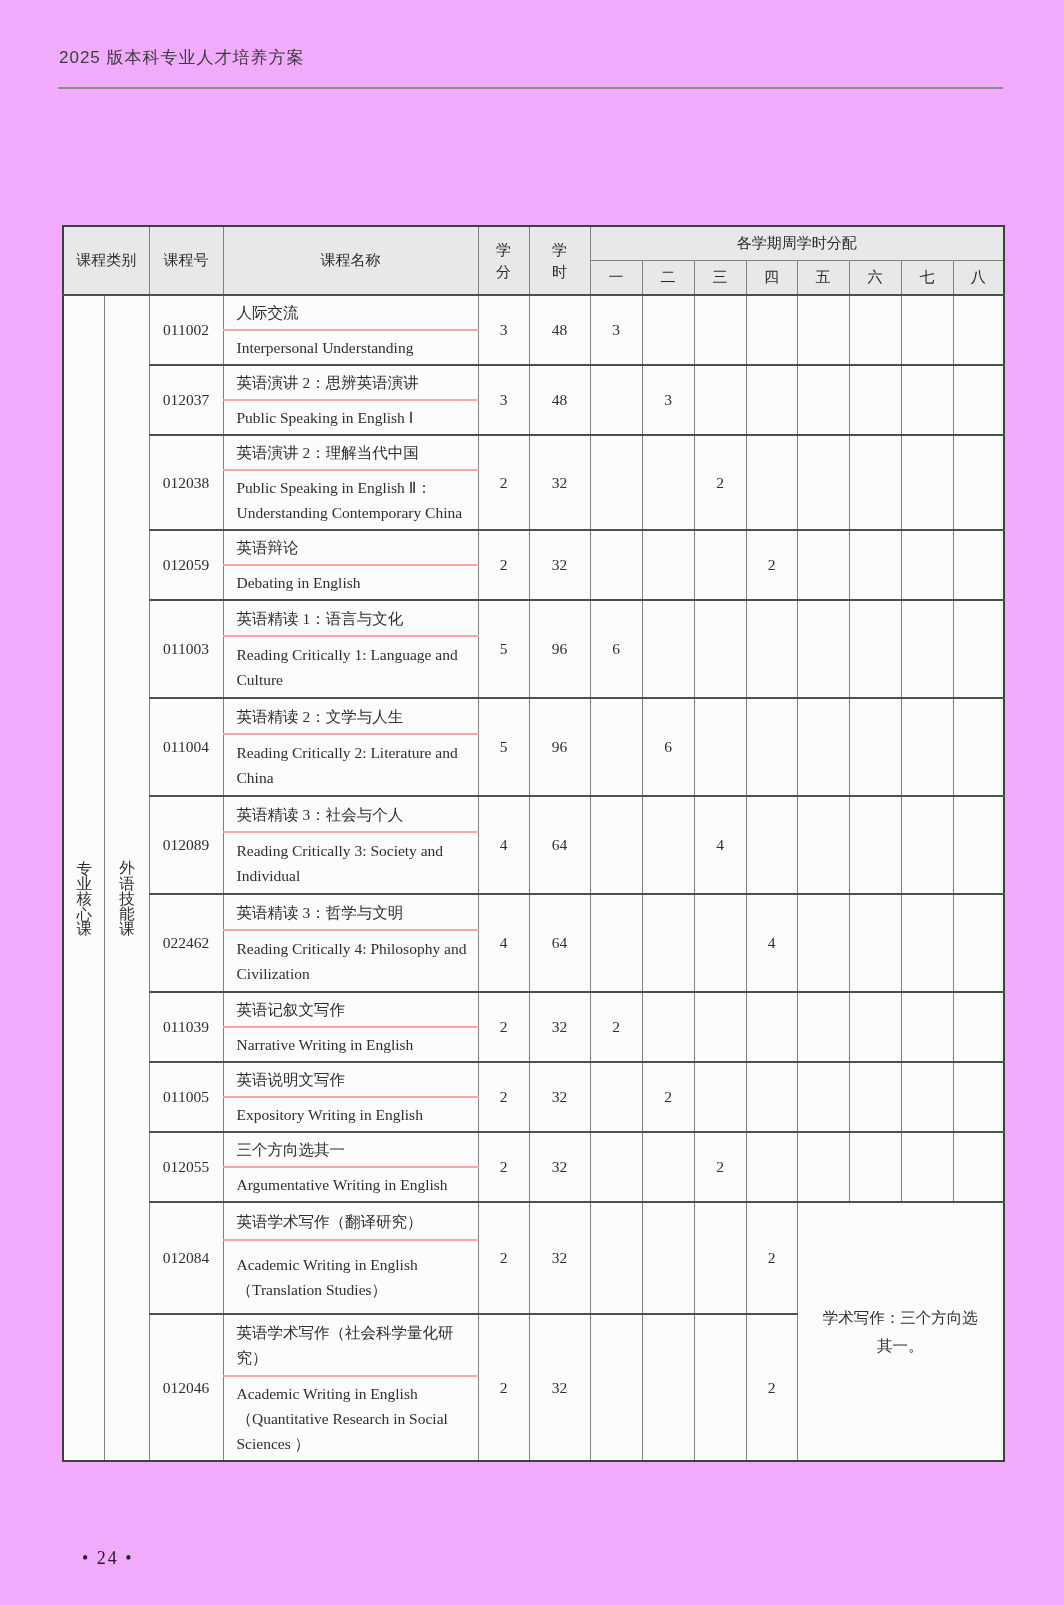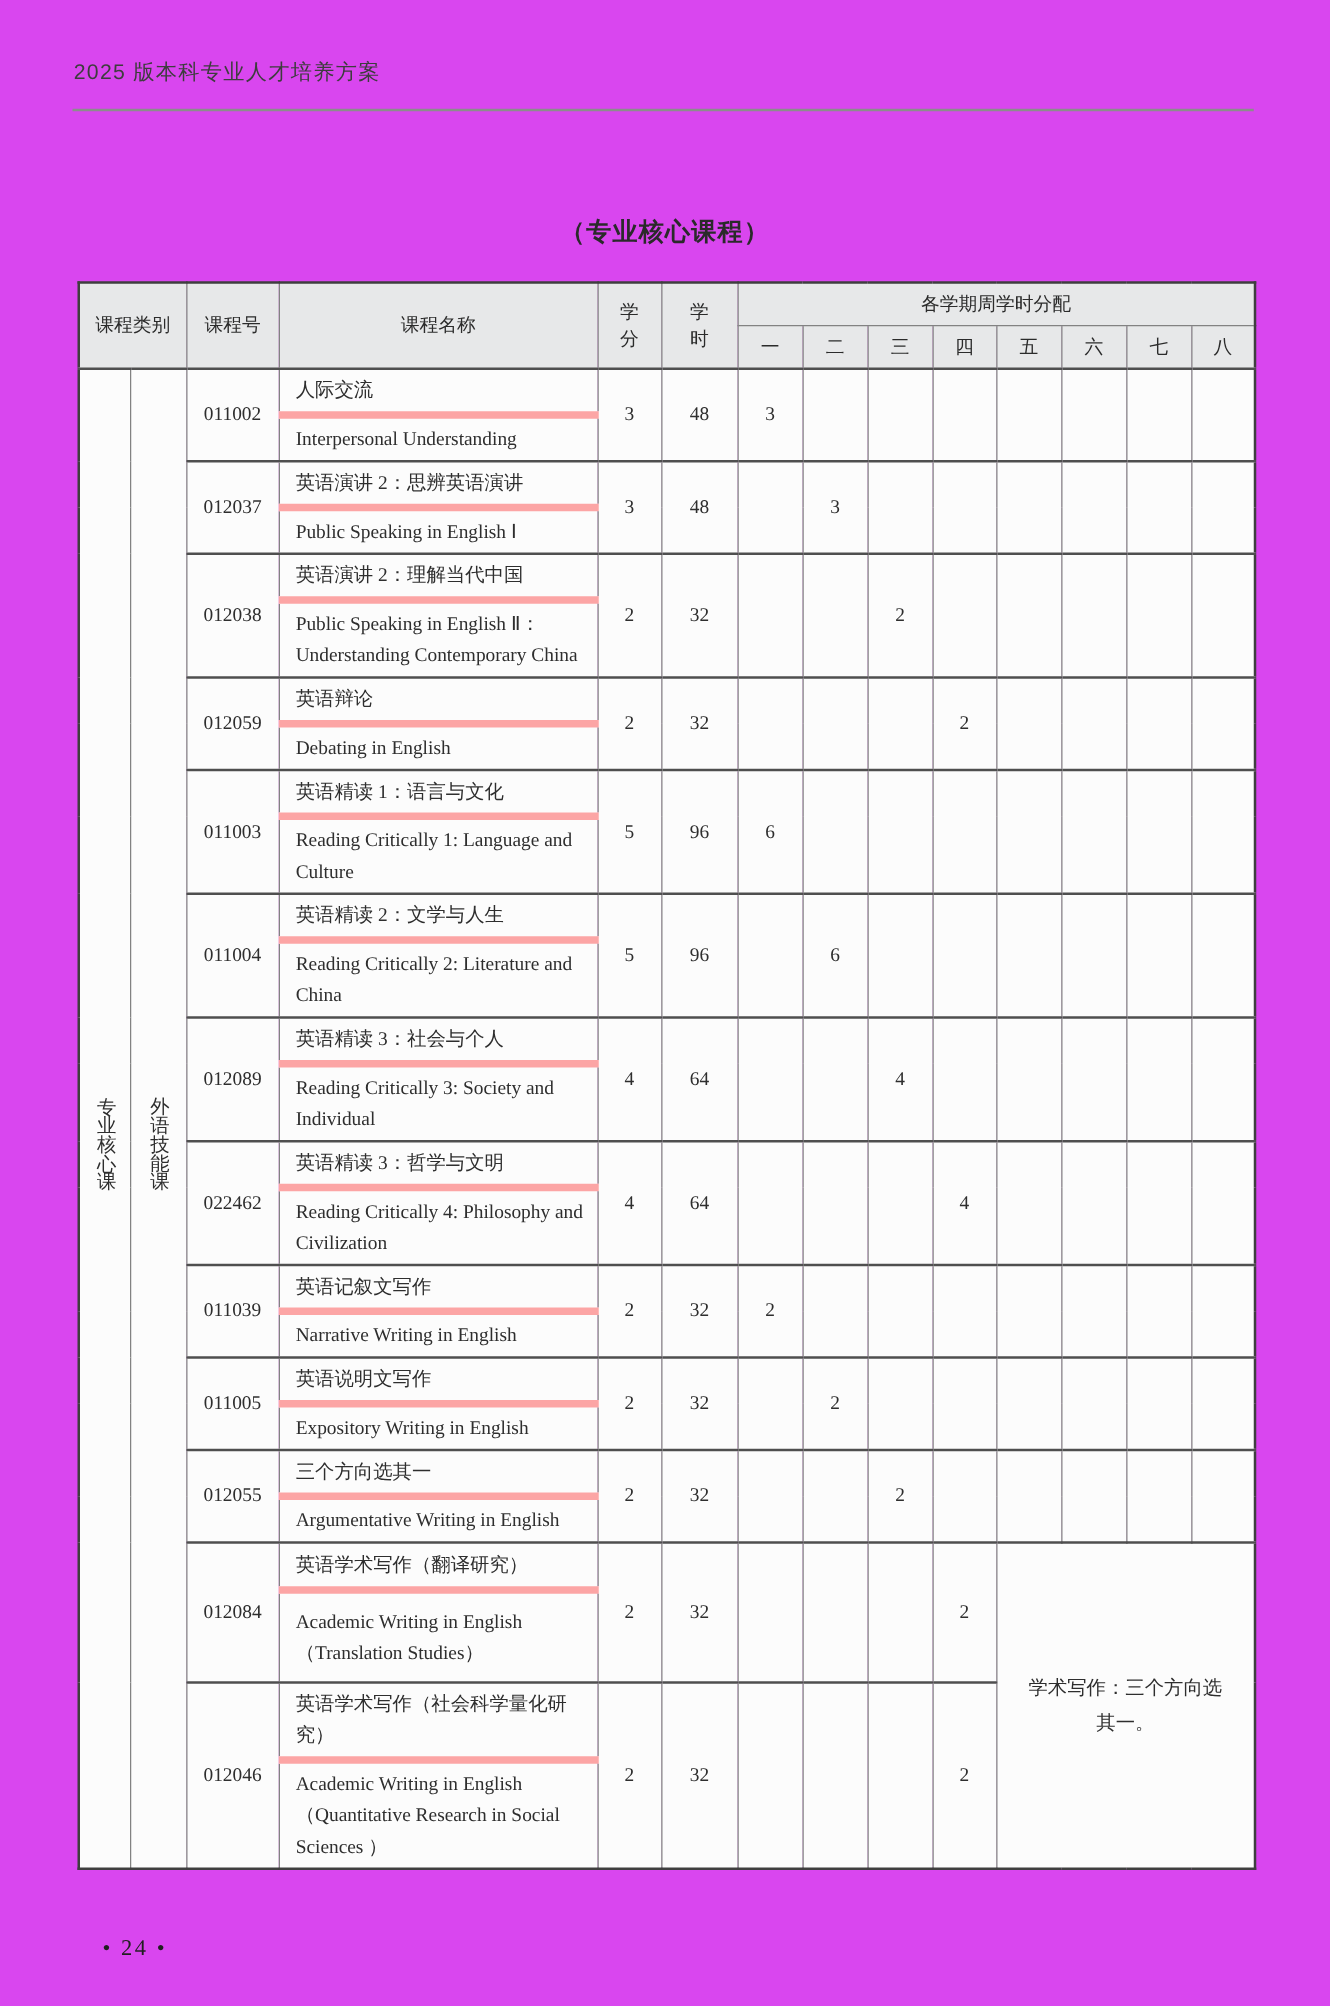--- a/index.html
+++ b/index.html
@@ -1,20 +1,20 @@
 <!DOCTYPE html>
 <html><head>
 <meta charset="utf-8">
 <style>
   * { margin: 0; padding: 0; box-sizing: border-box; }
   html,body { background:#e9e9e9; }
   .page {
     position: relative;
     width: 1064px; height: 1605px;
-    background: #d946ef;
+    background: #f0abfc;
     margin: 0 auto;
     font-family: "Liberation Serif", serif;
     color: #2e2e2e;
     overflow: hidden;
   }
   .running-head {
     position: absolute; left: 59px; top: 46px;
     font-family: "Liberation Sans", sans-serif;
     font-size: 17px; color: #3d3d3d; letter-spacing: 1px;
   }
@@ -58,21 +58,21 @@
   .course-table thead tr.h2 { height: 35px; }
   th.two-line { white-space: pre-line; line-height: 1.45; }
   .course-table tbody td {
     vertical-align: middle;
     color: #2e2e2e;
     background: #fcfcfc;
   }
   tr.course-start > td { border-top: 2px solid #4f4f4f; }
   td.num { text-align: center; font-size: 15.5px; }
   td.name { text-align: left; padding: 4px 8px 4px 13px; line-height: 25px; }
-  td.name.zh { border-bottom: 6px solid #fca5a5; }
+  td.name.zh { border-bottom: 2px solid #fca5a5; }
   td.cat {
     writing-mode: vertical-lr;
     text-orientation: upright;
     letter-spacing: 15px;
     padding-top: 15px;
     text-align: center;
     vertical-align: middle;
     font-size: 15.5px;
   }
   td.note {
@@ -87,21 +87,20 @@
   }
 </style>
 </head>
 <body>
 
 <div class="page">
 
   <div class="running-head">2025 版本科专业人才培养方案</div>
   <div class="head-rule"></div>
 
-  <div class="doc-subtitle">（专业核心课程）</div>
 
   <table class="course-table">
     <colgroup>
       <col style="width:41px">
         <col style="width:45px">
         <col style="width:74px">
       <col style="width:255px">
         <col style="width:51px">
         <col style="width:61px">
       <col style="width:52px">

